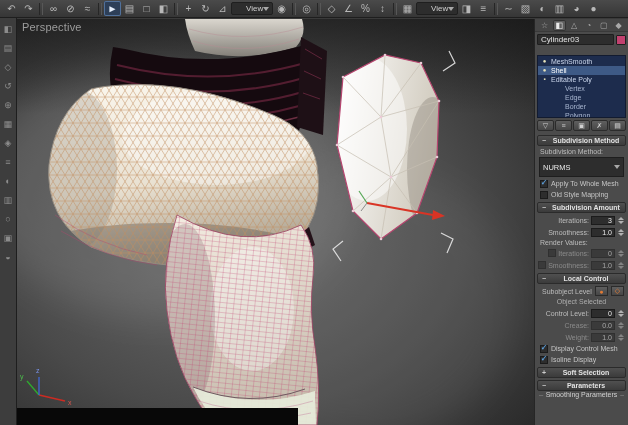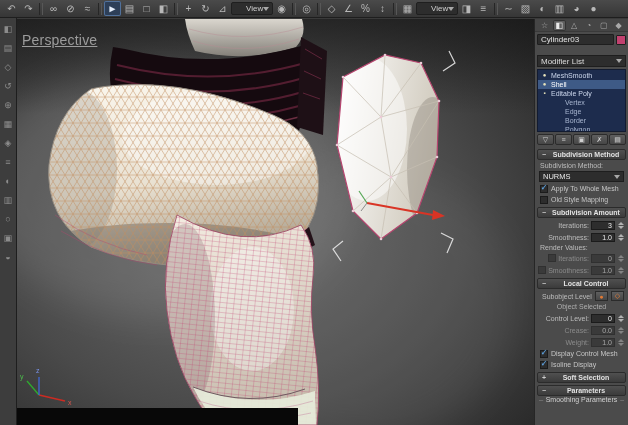--- a/index.html
+++ b/index.html
@@ -21,21 +21,21 @@
   .titem.dropdown .chev{display:block;width:0;height:0;border-left:3px solid transparent;border-right:3px solid transparent;border-top:4px solid #a8a8a8;}
 
   
   .toolbar-left{position:absolute;left:0;top:18px;bottom:0;width:17px;background:#3d3d3d;
     border-right:1px solid #1e1e1e;display:flex;flex-direction:column;align-items:center;
     padding-top:7px;gap:10px;z-index:5;}
   .litem{color:#8c8c8c;font-size:9px;line-height:1;}
 
   
   .viewport{position:absolute;left:17px;top:19px;width:517px;height:406px;background:#333;overflow:hidden;}
-  .vp-label{position:absolute;top:13px;left:5px;font-size:14px;color:#9c9c9c;z-index:2;letter-spacing:.2px;text-decoration:underline;}
+  .vp-label{position:absolute;top:2px;left:5px;font-size:11px;color:#9c9c9c;z-index:2;letter-spacing:.2px;}
   .viewport svg{position:absolute;left:0;top:0;}
 
   
   .panel{position:absolute;right:0;top:19px;width:94px;height:406px;background:#4b4b4b;
     border-left:1px solid #262626;display:flex;flex-direction:column;font-size:8px;color:#c8c8c8;overflow:hidden;}
   .ptabs{display:flex;justify-content:space-between;align-items:center;height:13px;padding:1px 3px;
     background:#454545;border-bottom:1px solid #393939;flex:0 0 auto;}
   .ptab{width:13px;height:11px;display:flex;align-items:center;justify-content:center;color:#a8a8a8;font-size:8px;border-radius:2px;}
   .ptab.active{background:#5e5e5e;box-shadow:inset 0 0 0 1px #323232;color:#eaeaea;}
   .objrow{display:flex;gap:2px;padding:2px 2px 9px;align-items:center;flex:0 0 auto;}
@@ -57,21 +57,21 @@
     border-radius:2px;color:#d0d0d0;font-size:7px;display:flex;align-items:center;justify-content:center;}
 
   .rollout{margin:2px 2px 0;flex:0 0 auto;}
   .rhead{height:11px;background:linear-gradient(#505050,#3b3b3b);border:1px solid #2b2b2b;border-radius:2px;
     display:flex;align-items:center;gap:3px;padding:0 3px;color:#e2e2e2;font-size:7px;font-weight:bold;}
   .rcol{width:6px;text-align:center;color:#cccccc;}
   .rtitle{flex:1;text-align:center;white-space:nowrap;overflow:hidden;}
   .rbody{padding:2px 1px 1px;display:flex;flex-direction:column;gap:2px;}
   .plabel{font-size:7px;color:#bdbdbd;padding-left:2px;white-space:nowrap;}
   .pselect{height:11px;background:#2d2d2d;border:1px solid #1e1e1e;display:flex;align-items:center;
-    justify-content:space-between;padding:0 3px;color:#e8e8e8;font-size:7.5px;margin:0 1px;}
+    justify-content:space-between;padding:9px 3px;color:#e8e8e8;font-size:7.5px;margin:0 1px;}
   .cbrow{display:flex;align-items:center;gap:3px;padding-left:2px;height:9px;}
   .cbox{width:8px;height:8px;background:#2d2d2d;border:1px solid #1b1b1b;display:flex;align-items:center;
     justify-content:center;flex:0 0 auto;}
   .cbox .check{display:none;color:#5b9bd5;font-size:8px;font-weight:bold;line-height:1;margin-top:-1px;}
   .cbox.checked .check{display:block;}
   .cblabel{font-size:7px;color:#c6c6c6;white-space:nowrap;}
   .sprow{display:flex;align-items:center;justify-content:flex-end;gap:2px;height:10px;padding-right:1px;}
   .splabel{font-size:7px;color:#bdbdbd;white-space:nowrap;}
   .spfield{width:24px;height:9px;background:#2d2d2d;border:1px solid #1b1b1b;color:#eaeaea;font-size:7px;
     line-height:7px;text-align:right;padding:0 2px;flex:0 0 auto;}
@@ -439,24 +439,20 @@
       <span class="ptab">
         <span>◆</span>
       </span>
     </div>
 
   <div class="objrow">
     <div class="objname">Cylinder03</div>
     <div class="objswatch"></div>
   </div>
 
-  <div class="modlist">
-    <span>Modifier List</span>
-    <span class="chev"></span>
-  </div>
 
   <div class="stack">
 
   <div class="stack-item">
         <span class="sicon">●</span>
         <span class="slabel">MeshSmooth</span>
       </div>
       <div class="stack-item selected">
         <span class="sicon">●</span>
         <span class="slabel">Shell</span>

